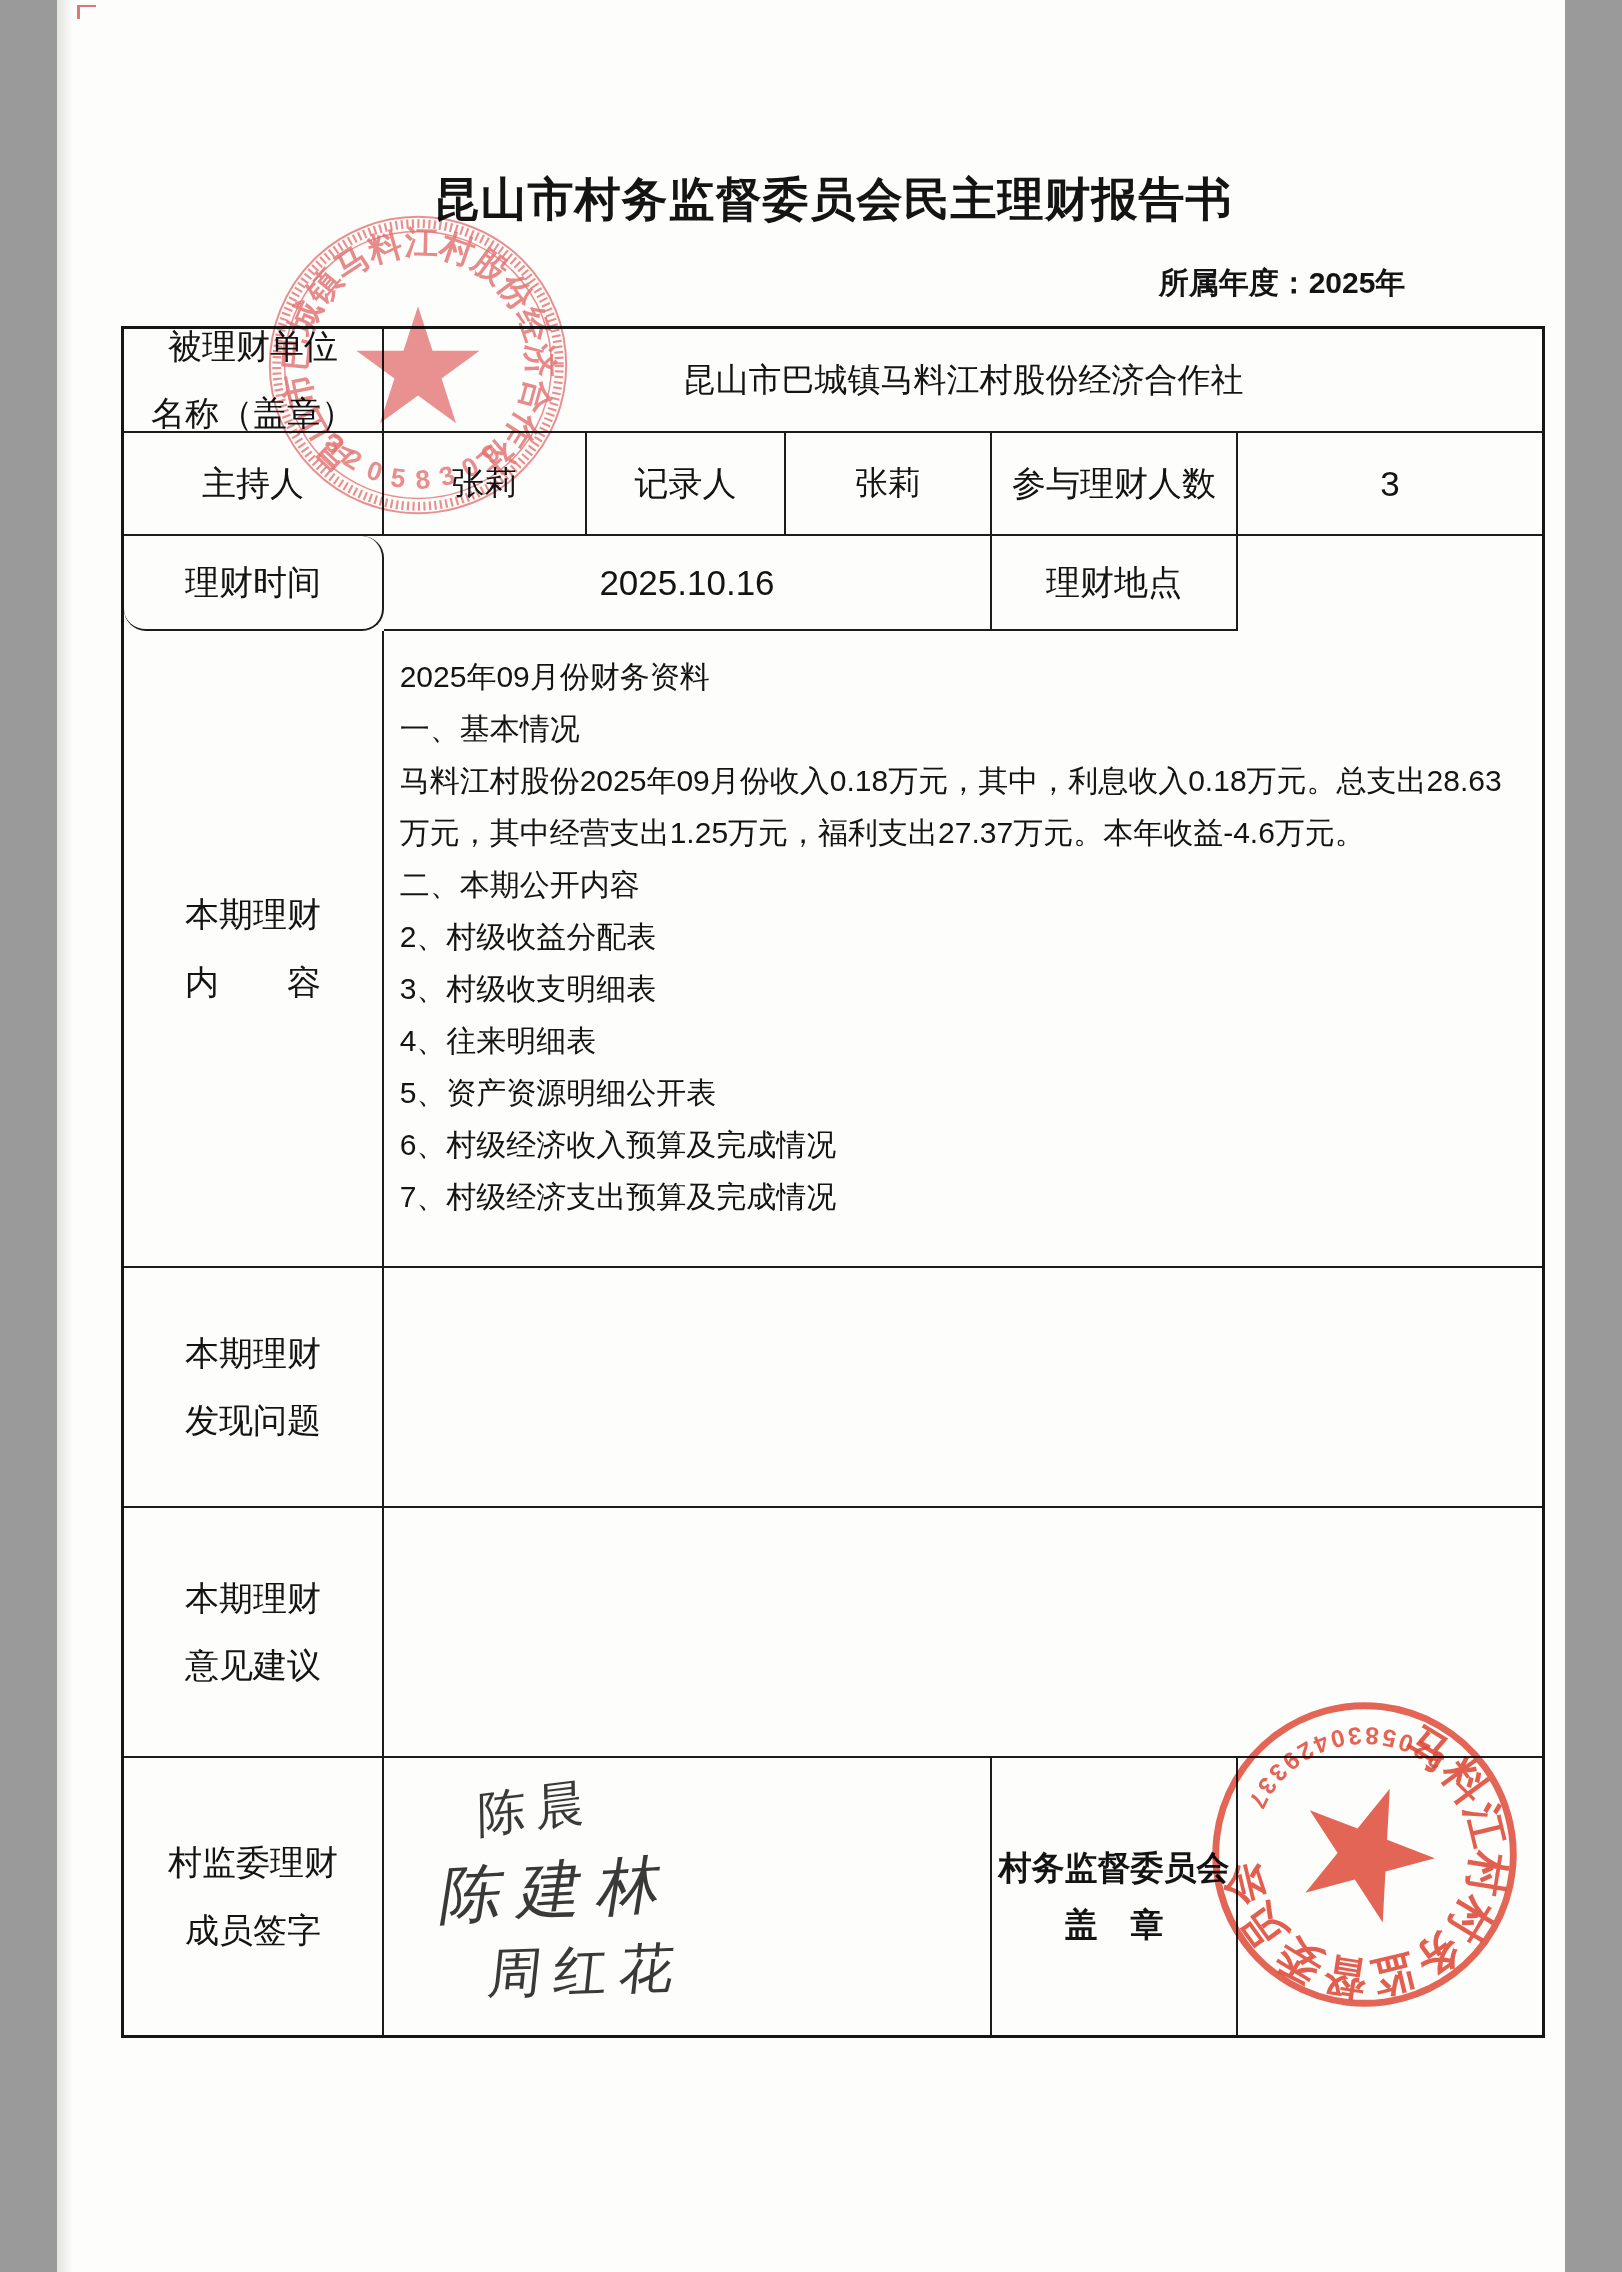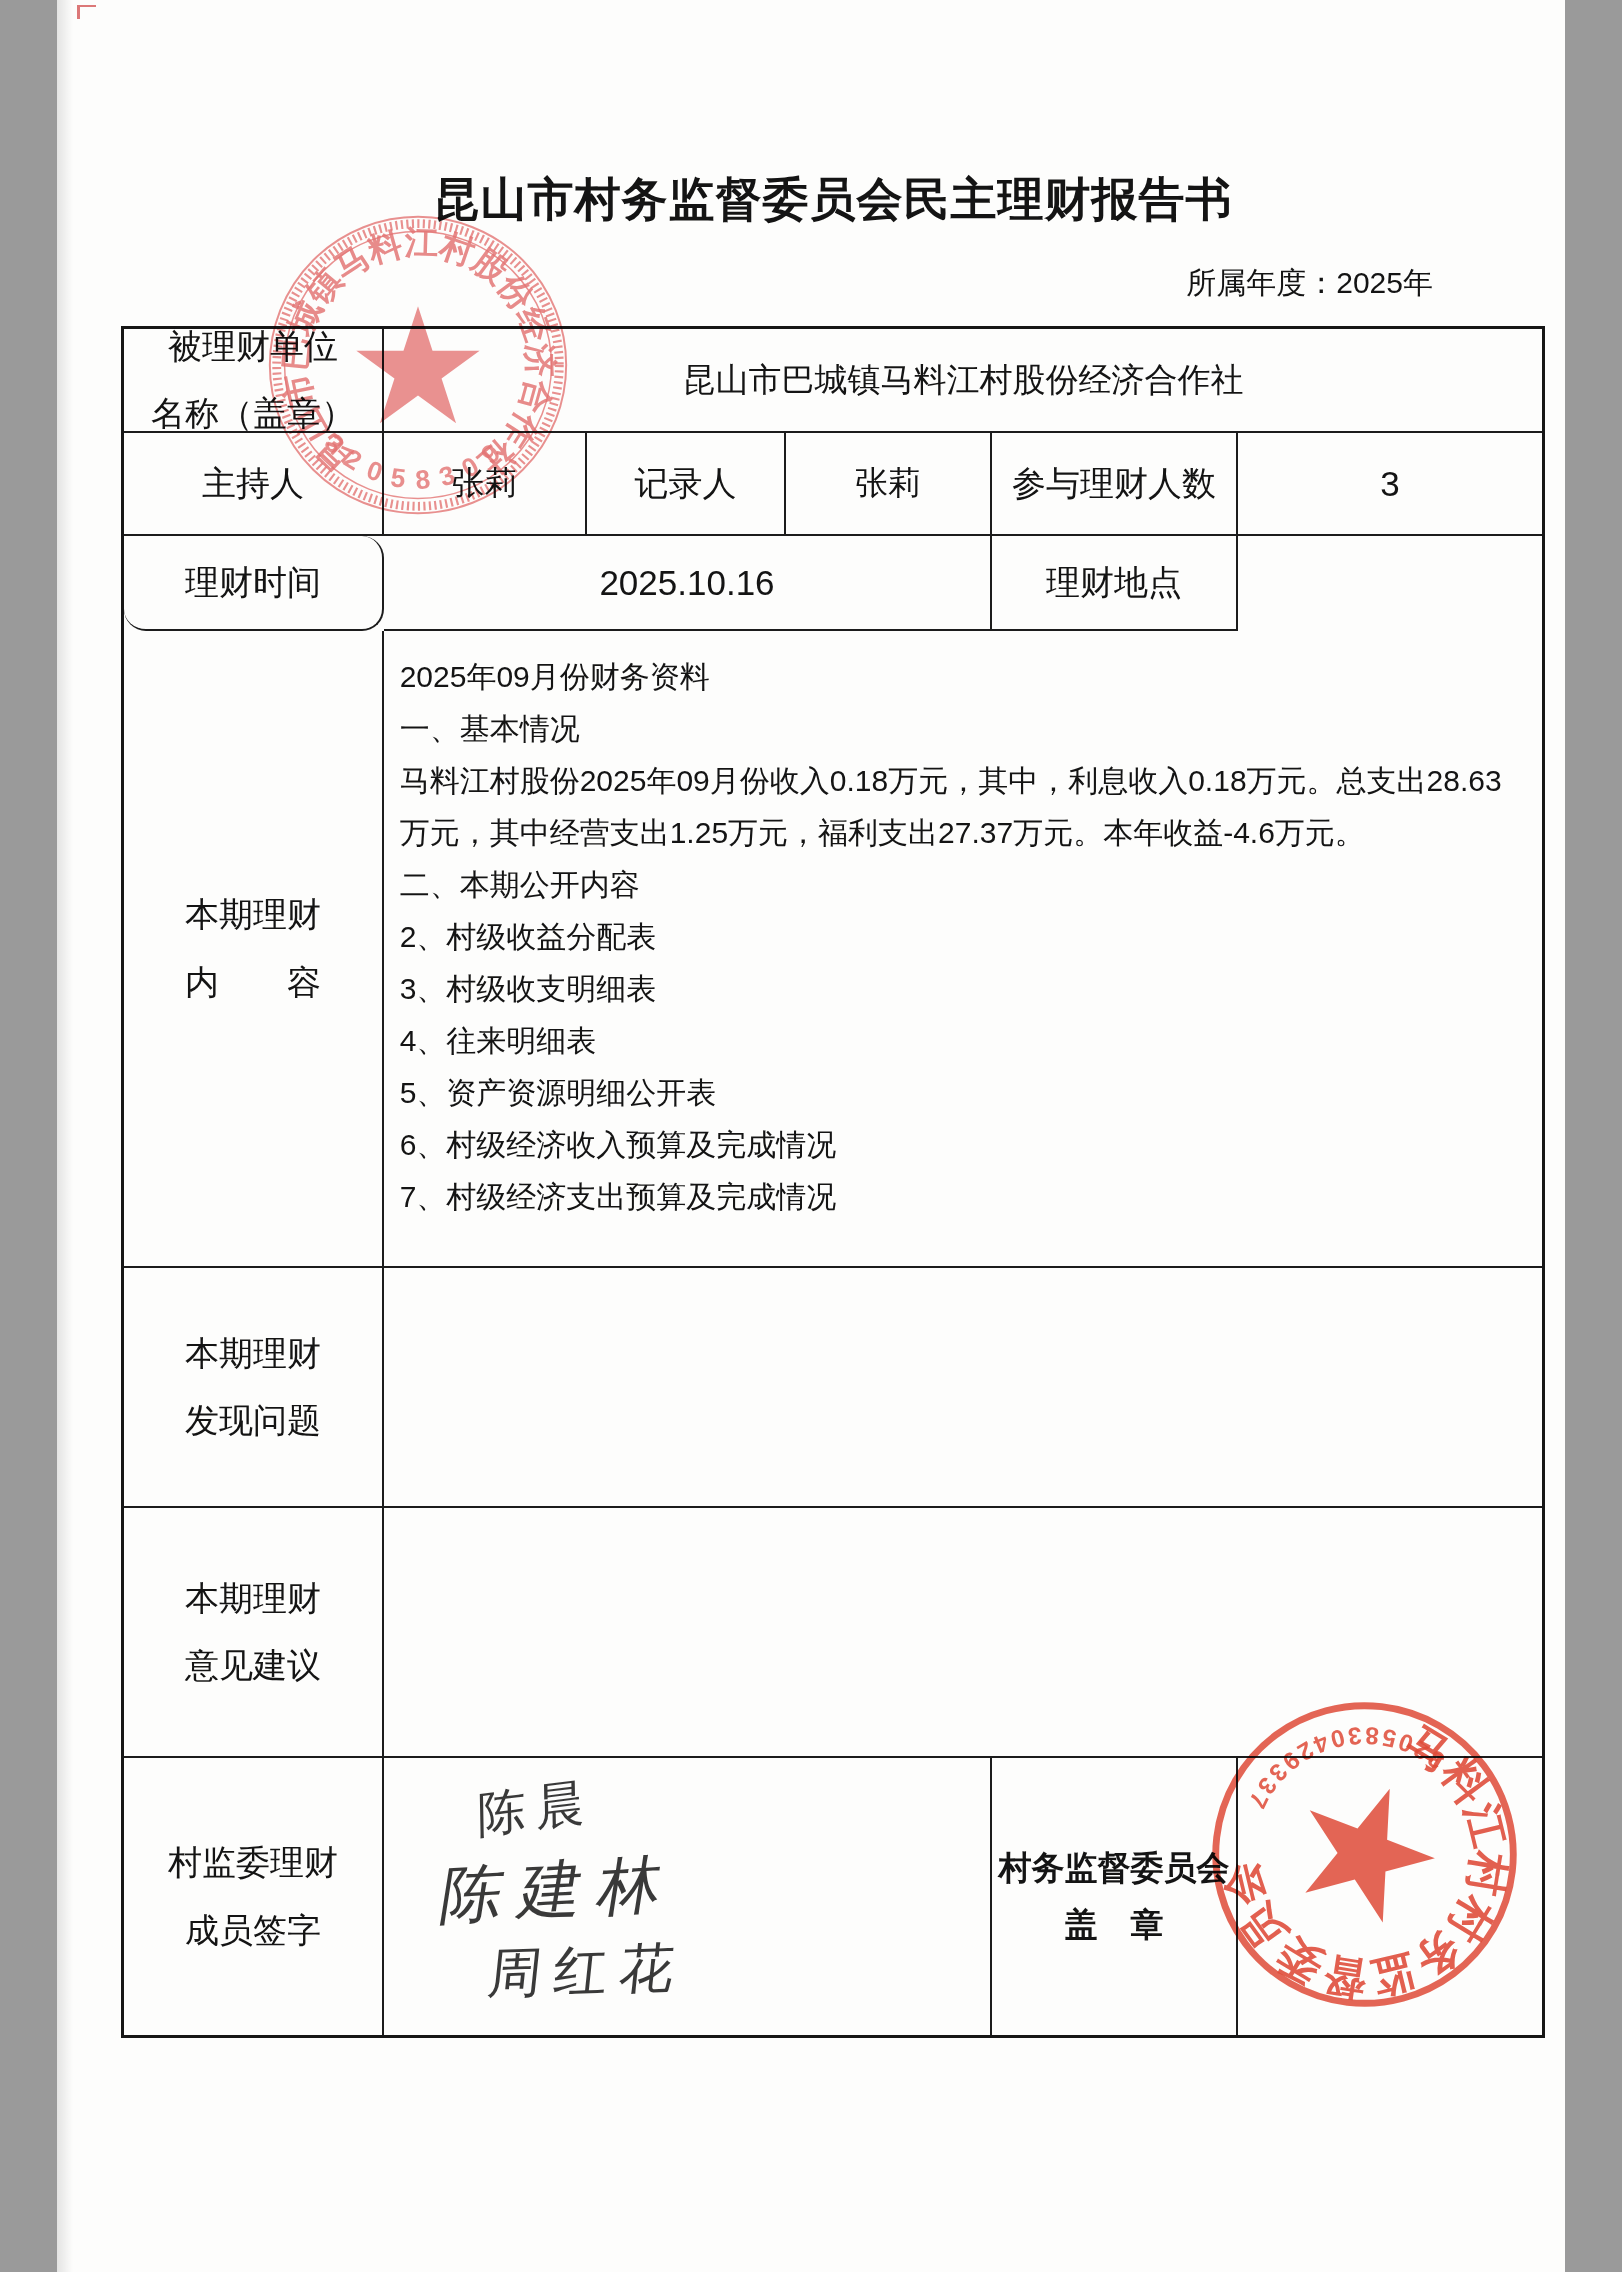--- a/index.html
+++ b/index.html
@@ -5,22 +5,22 @@
   html,body{margin:0;padding:0;background:#9a9a9a;}
   .sheet{
     position:relative;width:1508px;height:2273px;background:#fdfdfc;
     font-family:"Liberation Sans","DejaVu Sans",sans-serif;color:#141414;
     overflow:hidden;margin:0 auto;
   }
   .sheet::before{content:"";position:absolute;left:0;top:0;width:15.7px;height:100%;
     background:linear-gradient(to right, rgba(0,0,0,.10), rgba(0,0,0,0));pointer-events:none;}
   .title{position:absolute;left:64px;top:169px;width:1424px;text-align:center;
     font-size:46px;font-weight:700;letter-spacing:1px;}
-  .year{position:absolute;left:984px;top:263px;width:392px;text-align:right;
-    font-size:30px;font-weight:400;}
+  .year{position:absolute;left:1029px;top:263px;width:392px;text-align:center;
+    font-size:30px;font-weight:700;}
   .tbl{position:absolute;left:64px;top:326px;width:1424px;height:1712px;
     border:3.9px solid #161616;box-sizing:border-box;display:grid;
     grid-template-columns:260px 203px 199px 206px 246px auto;
     grid-template-rows:104px 103px 95px 637px 240px 250px auto;
     background:transparent;}
   .cell{border-right:2.5px solid #1c1c1c;border-bottom:2.5px solid #1c1c1c;
     display:flex;flex-direction:column;align-items:center;justify-content:center;
     box-sizing:border-box;}
   .nr{border-right:none;} .nb{border-bottom:none;}
   .lab{font-weight:400;font-size:34px;line-height:1.62;text-align:left;gap:12px;}

